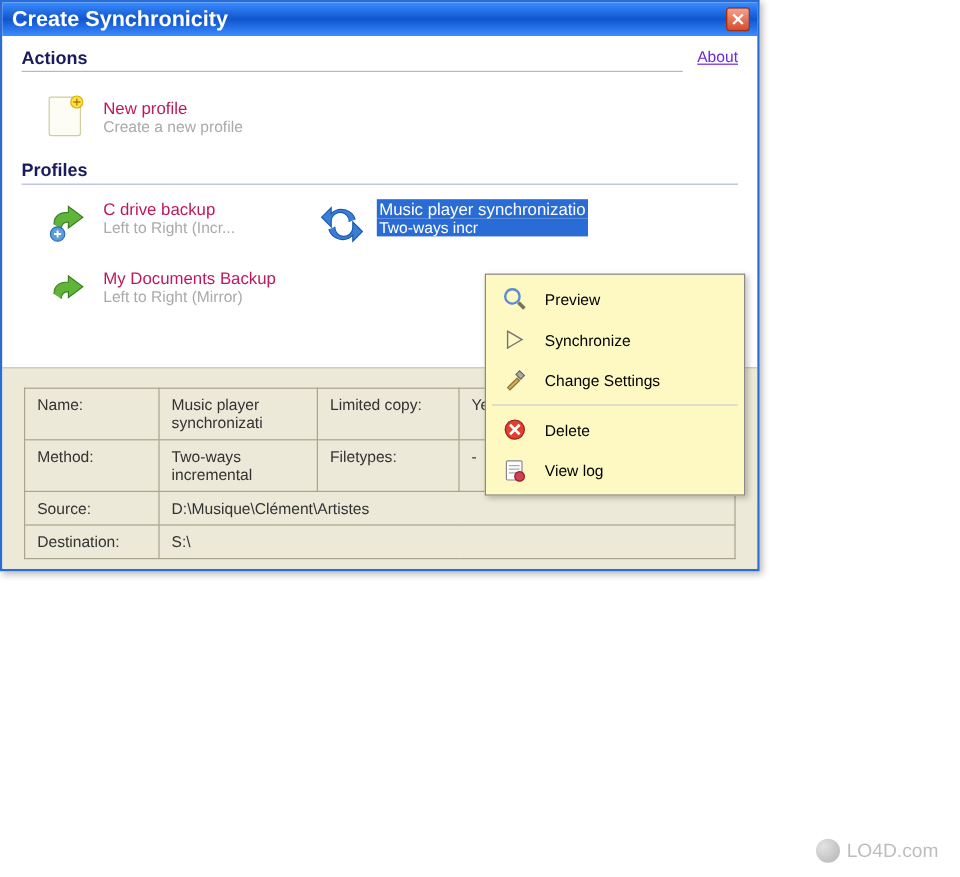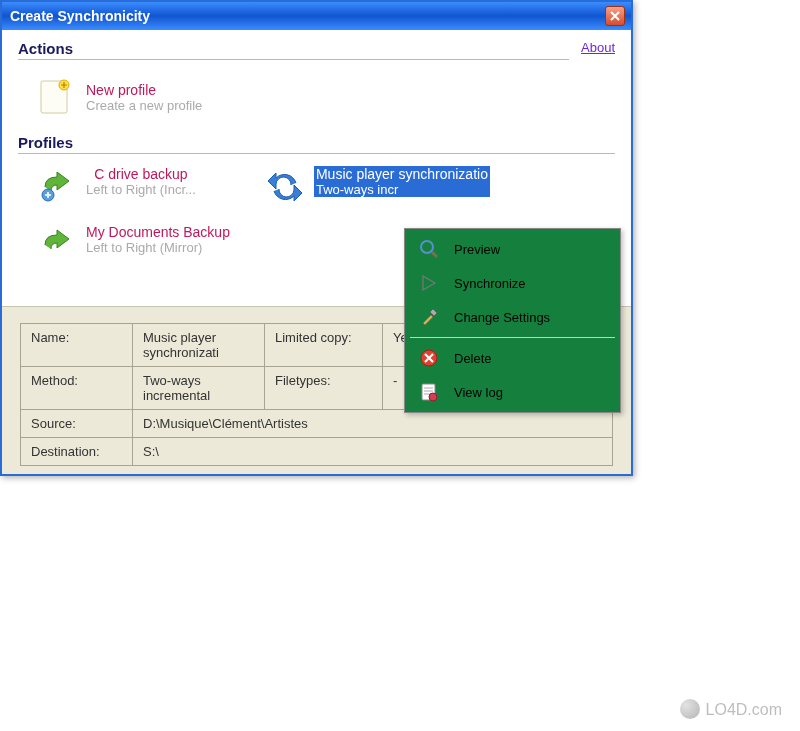--- a/index.html
+++ b/index.html
@@ -19,21 +19,21 @@
     }
     .titlebar {
       background: linear-gradient(to bottom, #3b8cff 0%, #1055cf 50%, #3b8cff 100%);
       height: 28px;
       display: flex;
       align-items: center;
       justify-content: space-between;
       padding: 0 6px 0 8px;
       color: #fff;
       font-weight: bold;
-      font-size: 14px;
+      font-size: 18px;
     }
     .close-btn {
       width: 20px; height: 20px;
       background: linear-gradient(to bottom, #f8a088, #d64c2c);
       border: 1px solid #a03010;
       border-radius: 3px;
       display: flex; align-items: center; justify-content: center;
       color: #fff; font-weight: bold; font-size: 11px;
       cursor: pointer;
     }
@@ -95,37 +95,36 @@
     }
     .profile-item {
       display: flex;
       align-items: flex-start;
       gap: 8px;
       cursor: pointer;
       padding: 2px;
     }
     .profile-item .text-col .title {
       font-size: 14px;
-      text-align: center;
     }
     .profile-item.selected {
       position: relative;
     }
     .profile-item.selected .text-col .title,
     .profile-item.selected .text-col .sub {
       color: #fff;
       background: #2a6cd6;
       padding: 0 2px;
     }
     .context-menu {
       position: absolute;
       top: 228px;
       left: 404px;
       width: 217px;
-      background: #15803d;
+      background: #fef9c3;
       border: 1px solid #888;
       box-shadow: 2px 2px 5px rgba(0,0,0,0.25);
       padding: 3px;
       z-index: 100;
     }
     .menu-item {
       display: flex;
       align-items: center;
       gap: 14px;
       padding: 6px 10px;

